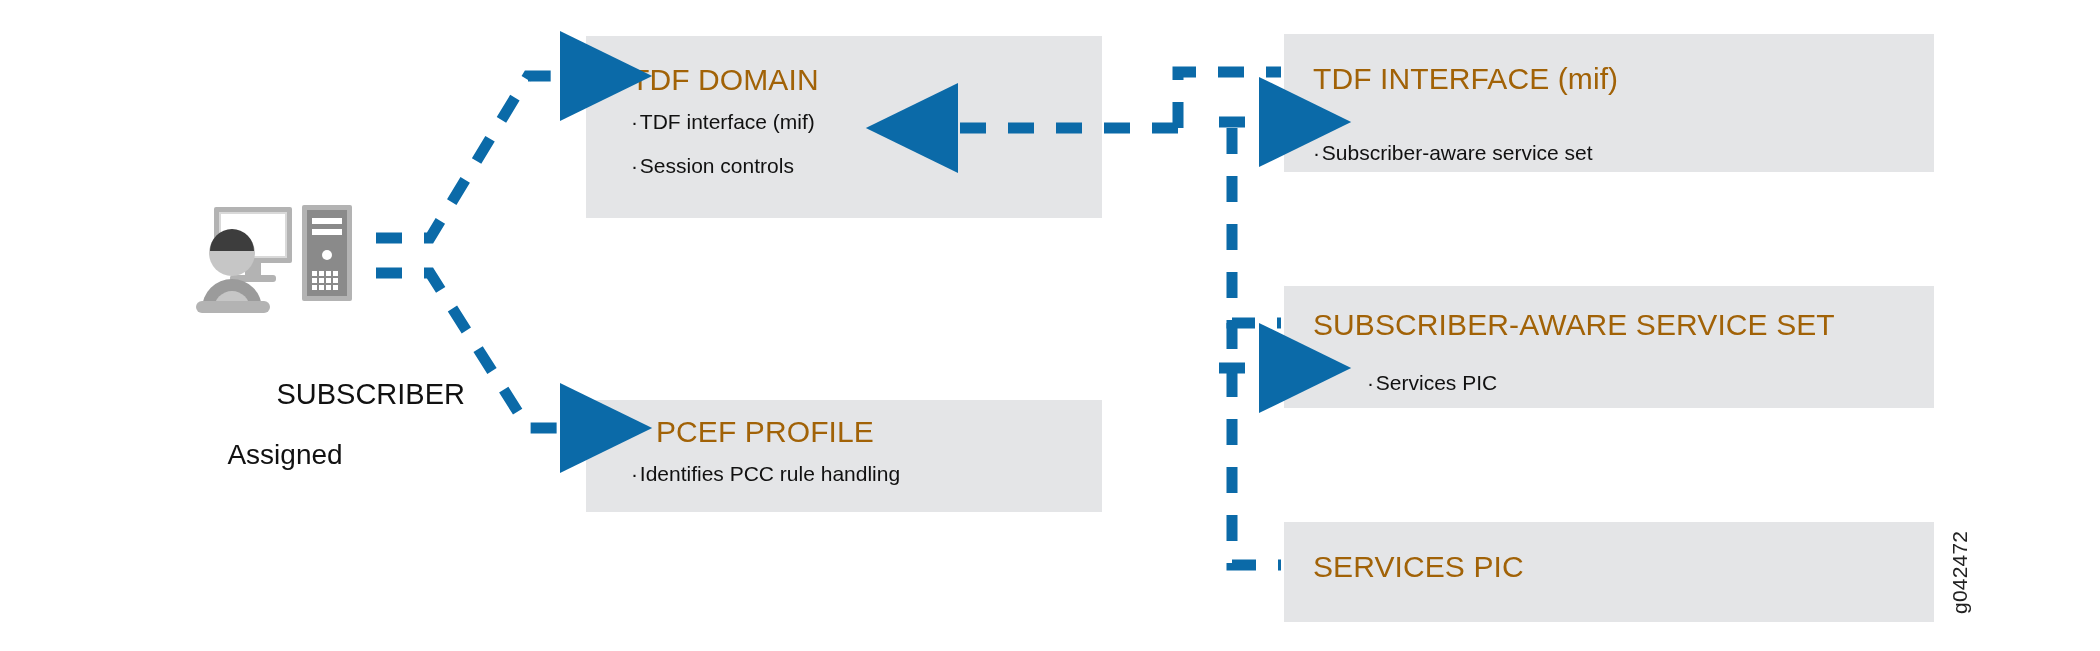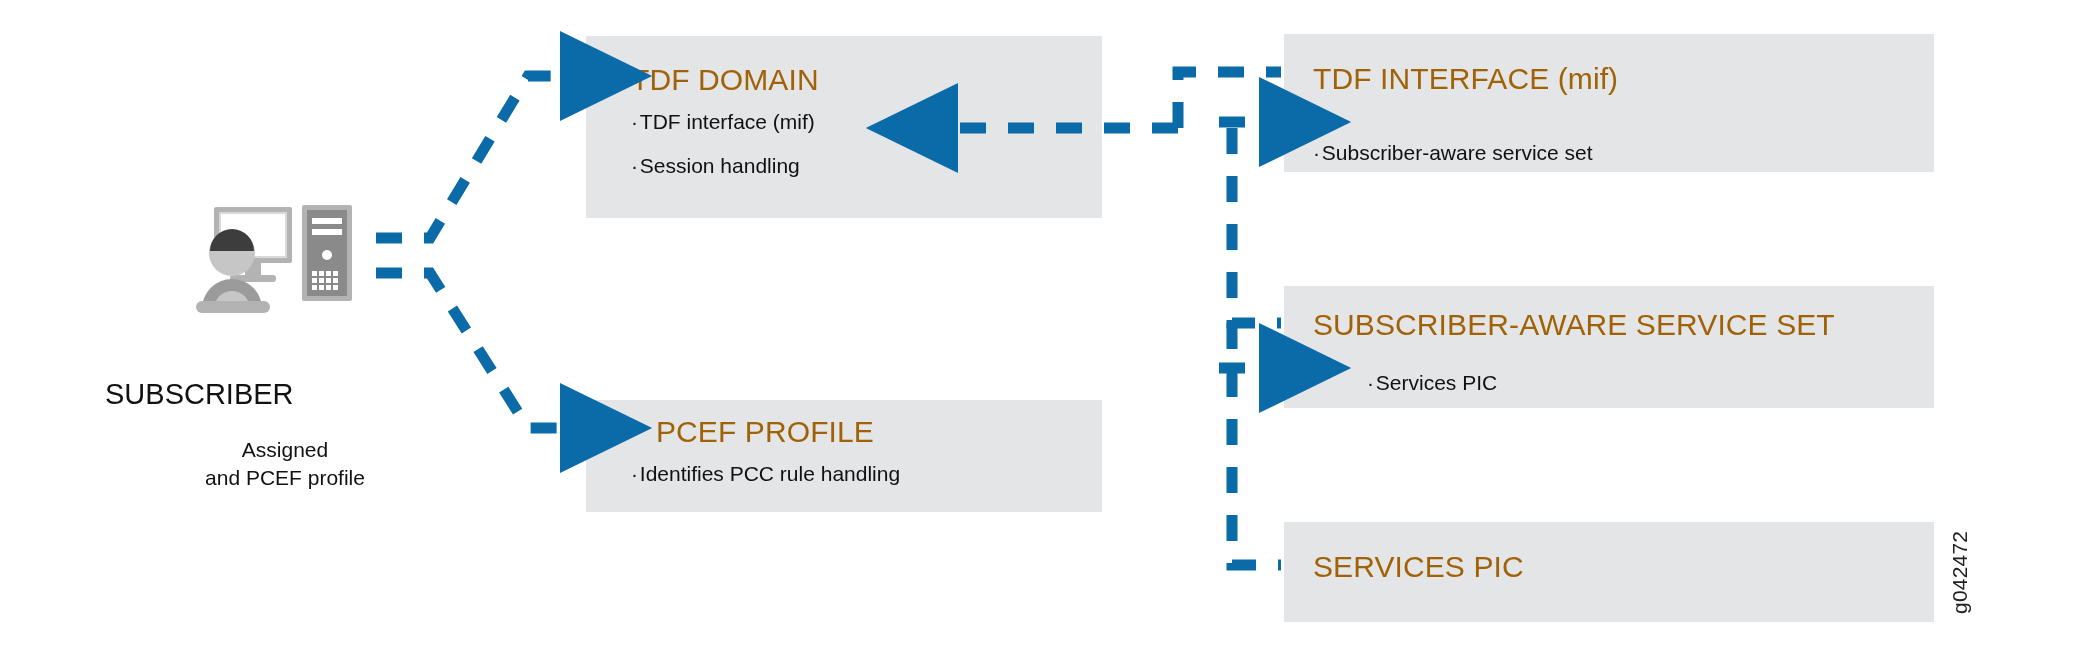--- a/index.html
+++ b/index.html
@@ -36,27 +36,27 @@
   }
   .bullet-dot{
     display:inline-block;
     width:0.42em;
     color:#111111;
   }
   .subscriber-label{
     position:absolute;
     font-size:29px;
     color:#111111;
-    text-align:left;
+    text-align:right;
     white-space:nowrap;
     line-height:1;
   }
   .subscriber-caption{
     position:absolute;
-    font-size:21px;
+    font-size:28px;
     color:#111111;
     text-align:center;
     line-height:1.33;
     width:360px;
   }
   .watermark{
     position:absolute;
     font-size:21px;
     color:#222222;
     transform:rotate(-90deg);
@@ -113,35 +113,34 @@
         <rect x="129" y="80" width="5" height="5"></rect>
       <rect x="136" y="80" width="5" height="5"></rect>
         <rect x="143" y="80" width="5" height="5"></rect>
     </g>
   </svg>
 
   <div class="subscriber-label" style="left:105px;top:380px;width:360px;">SUBSCRIBER</div>
 
   <div class="subscriber-caption" style="left:105px;top:436px;">
     <div>Assigned</div>
-    <div>and PCEF profile</div>
   </div>
 
   <div class="box" style="left:586px;top:36px;width:516px;height:182px;"></div>
   <div class="box" style="left:586px;top:400px;width:516px;height:112px;"></div>
   <div class="box" style="left:1284px;top:34px;width:650px;height:138px;"></div>
   <div class="box" style="left:1284px;top:286px;width:650px;height:122px;"></div>
   <div class="box" style="left:1284px;top:522px;width:650px;height:100px;"></div>
 
   <div class="box-title" style="left:631px;top:65px;">TDF DOMAIN</div>
   <div class="box-bullet" style="left:631px;top:111px;">
     <span class="bullet-dot">·</span><span>TDF interface (mif)</span>
   </div>
   <div class="box-bullet" style="left:631px;top:155px;">
-    <span class="bullet-dot">·</span><span>Session handling</span>
+    <span class="bullet-dot">·</span><span>Session controls</span>
   </div>
 
   <div class="box-title" style="left:656px;top:417px;text-align:right;">PCEF PROFILE</div>
   <div class="box-bullet" style="left:631px;top:463px;">
     <span class="bullet-dot">·</span><span>Identifies PCC rule handling</span>
   </div>
 
   <div class="box-title" style="left:1313px;top:64px;">TDF INTERFACE (mif)</div>
   <div class="box-bullet" style="left:1313px;top:110px;margin-top:32px;">
     <span class="bullet-dot">·</span><span>Subscriber-aware service set</span>

